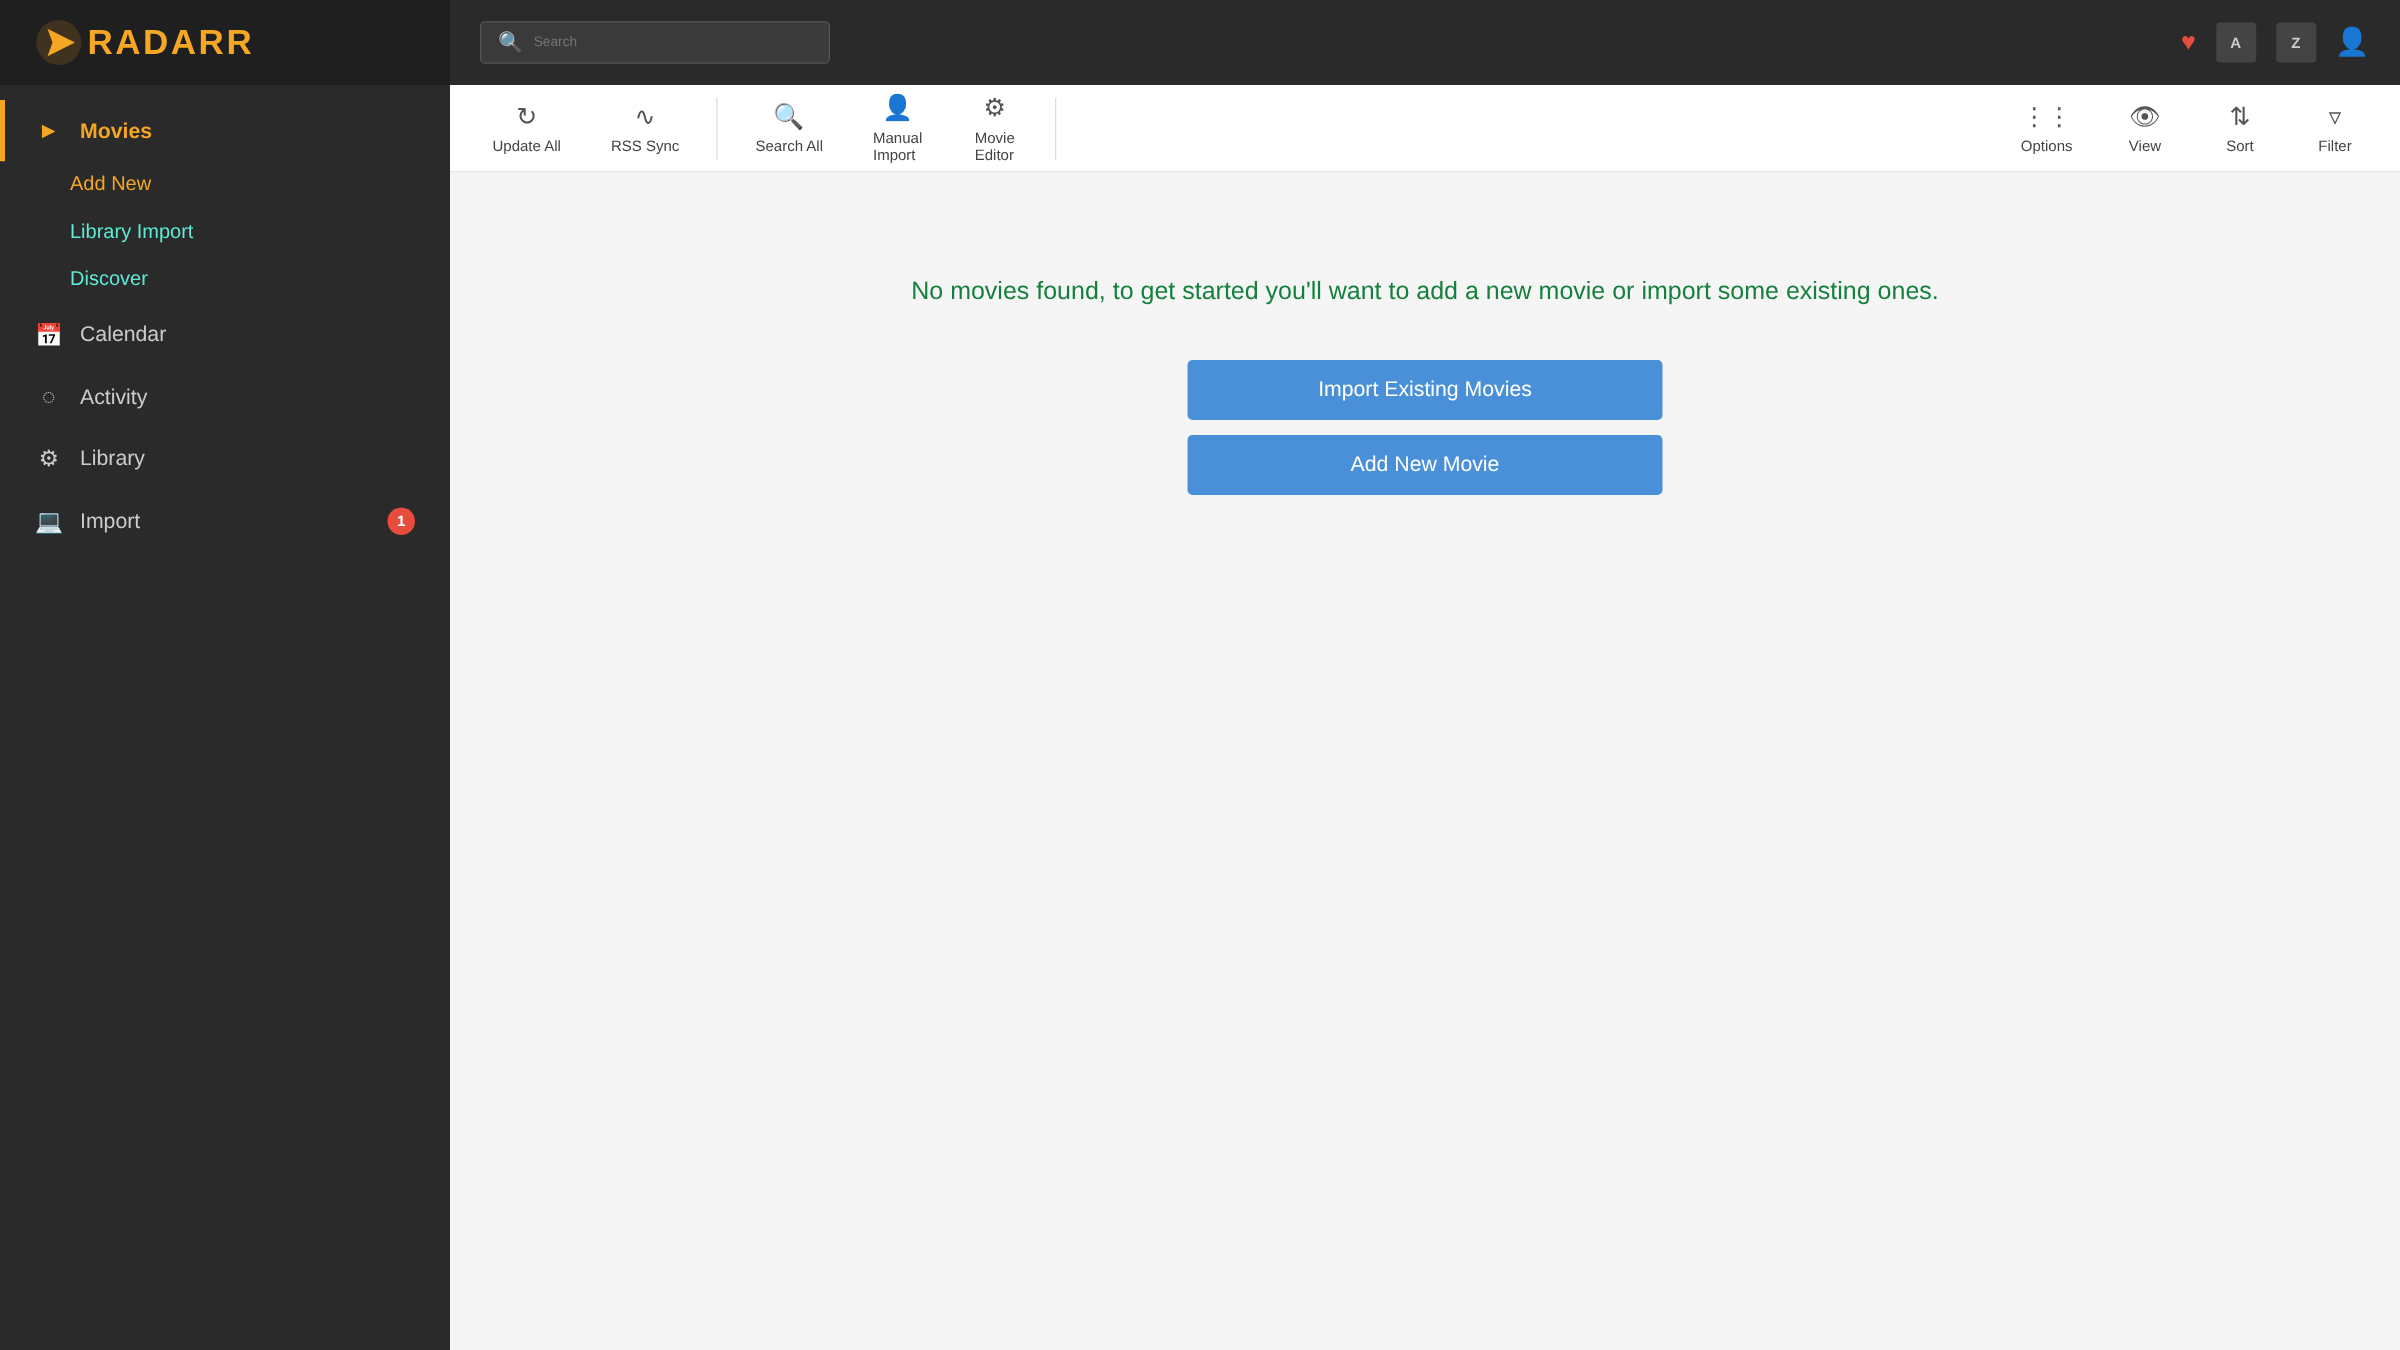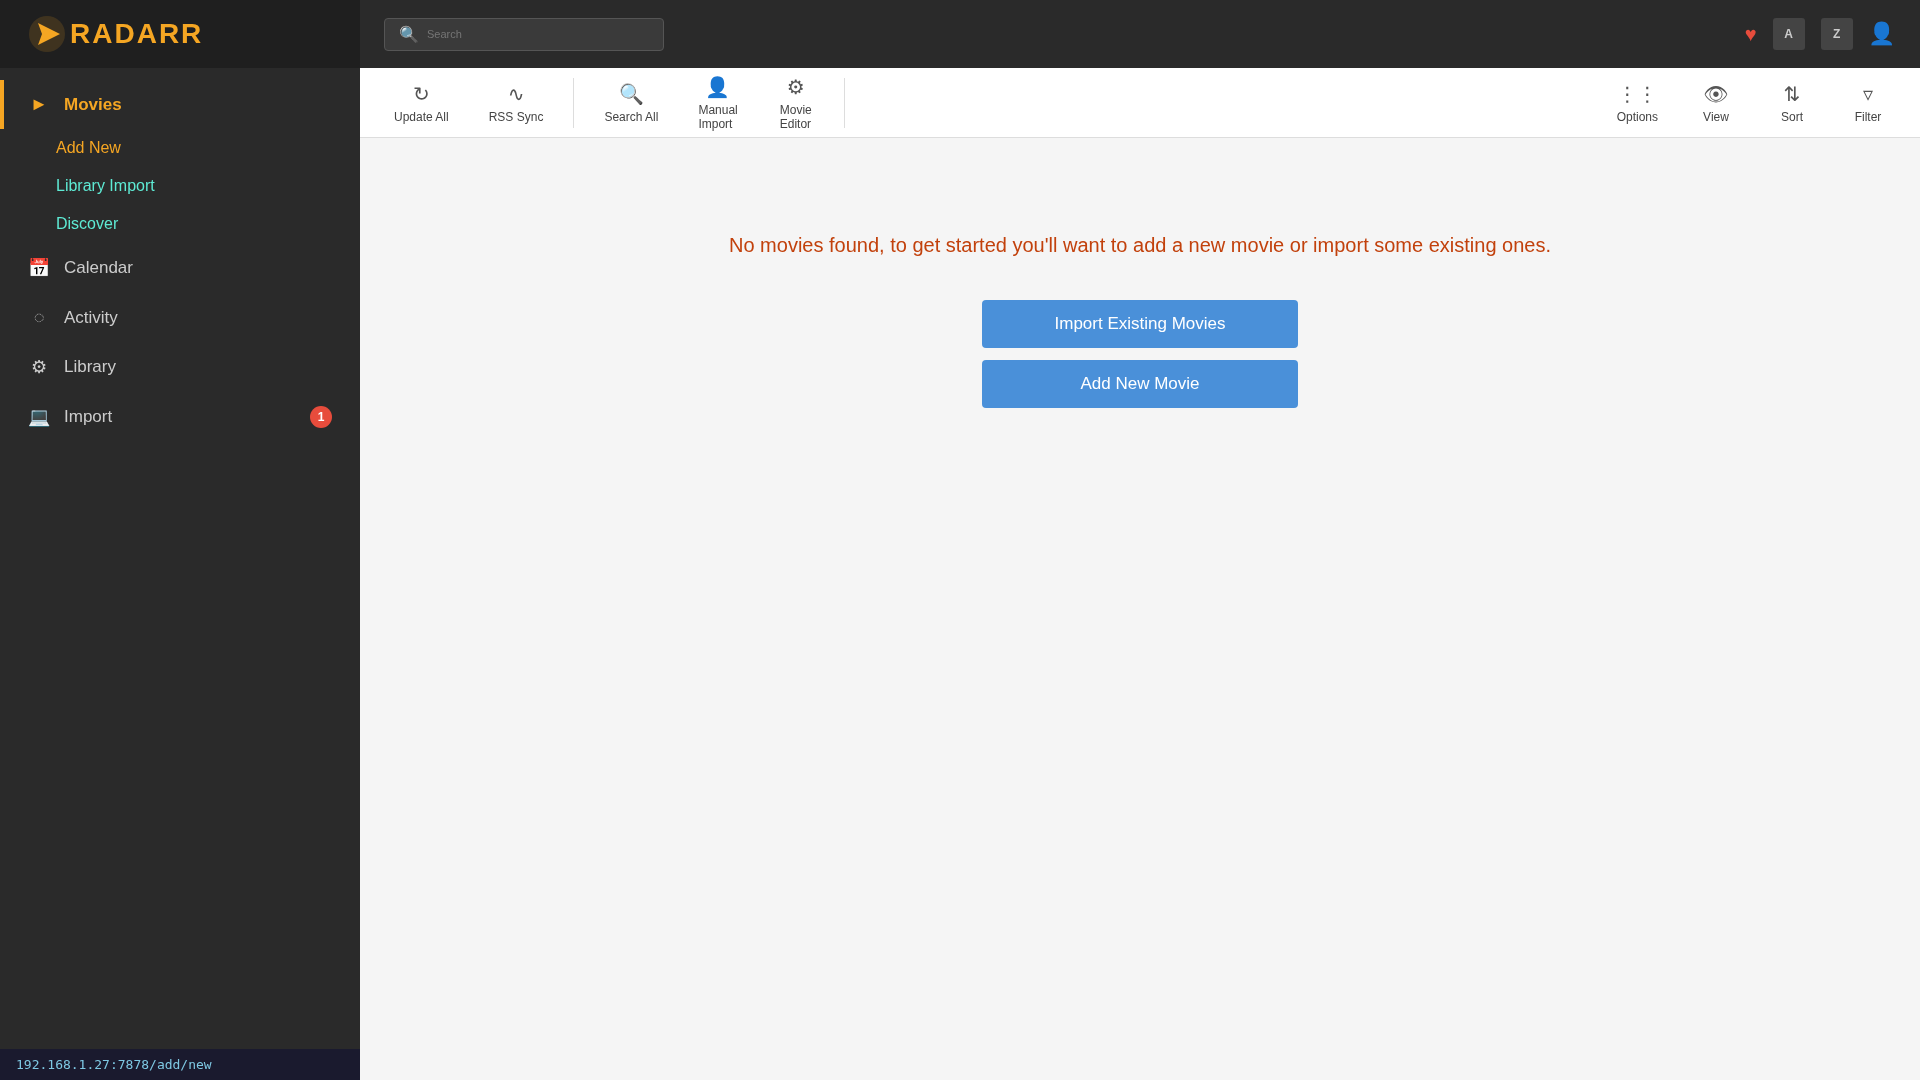--- a/index.html
+++ b/index.html
@@ -241,39 +241,38 @@
       flex: 1;
       background: #f5f5f5;
       display: flex;
       flex-direction: column;
       align-items: center;
       justify-content: flex-start;
       padding-top: 80px;
     }
 
     .empty-message {
-      color: #c2410c;
+      color: #15803d;
       font-size: 20px;
       text-align: center;
       margin-bottom: 40px;
       max-width: 900px;
       line-height: 1.5;
-      margin-top: 12px;
     }
 
     .btn-blue {
       background: #4a90d9;
       color: white;
       border: none;
       border-radius: 4px;
       padding: 14px 40px;
       font-size: 17px;
       cursor: pointer;
       display: block;
-      width: 316px;
+      width: 380px;
       text-align: center;
       margin-bottom: 12px;
     }
 
   </style>
 </head>
 <body>
 
 <div class="sidebar">
   <div class="logo-area">
@@ -319,23 +318,20 @@
       <span>Library</span>
     </div>
 
     <div class="nav-item">
       <span class="nav-icon">💻</span>
       <span>Import</span>
       <span class="badge">1</span>
     </div>
   </div>
 
-  <div class="status-bar">
-    <span>192.168.1.27:7878/add/new</span>
-  </div>
 </div>
 
 <div class="main-content">
 
   <div class="top-bar">
     <div class="search-box">
       <span class="search-icon-top">🔍</span>
       <input type="text" placeholder="Search" style="">
     </div>
 

